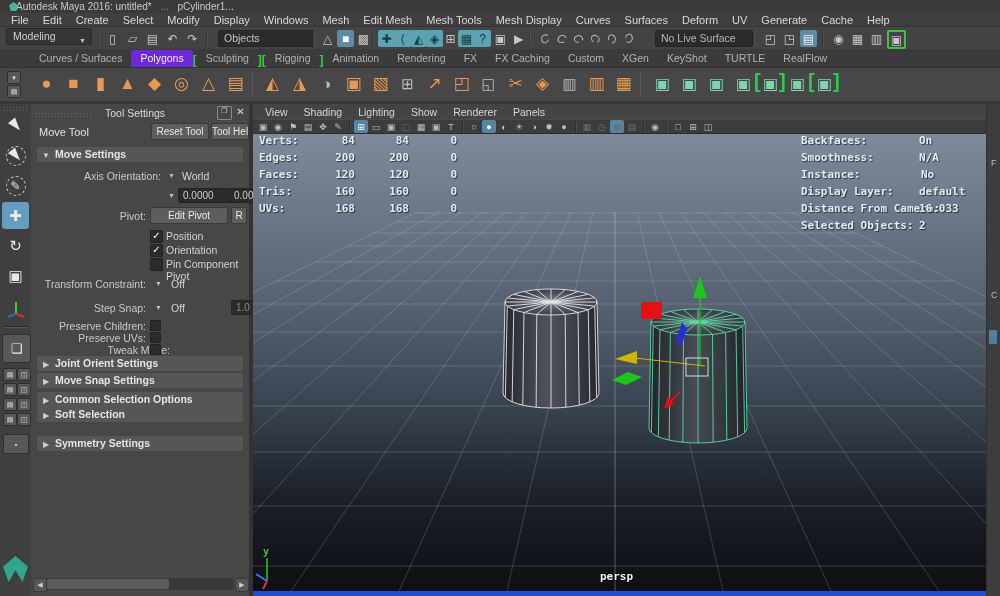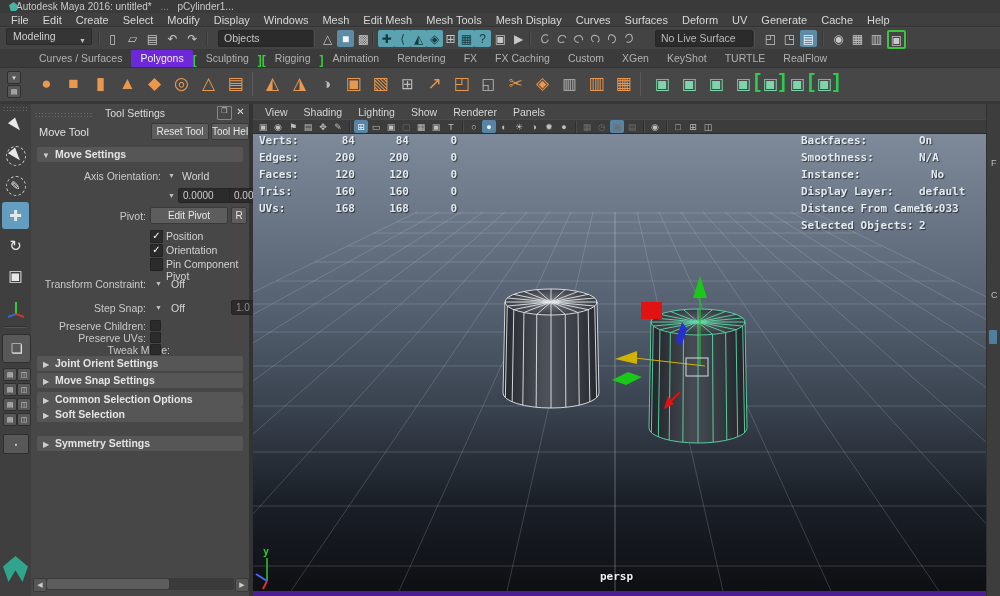--- a/index.html
+++ b/index.html
@@ -47,21 +47,21 @@
   #toolsettings{left:31px;top:104px;width:218px;height:492px;background:#474747;border-right:4px solid #333;box-sizing:content-box;}
   .ts-label{position:absolute;color:#c9c9c9;font-size:10.5px;text-align:right;}
   .ts-btn{position:absolute;background:#5d5d5d;border:1px solid #393939;border-radius:2px;color:#e8e8e8;font-size:10px;text-align:center;cursor:default;overflow:hidden;white-space:nowrap;}
   .ts-field{position:absolute;background:#2b2b2b;border:1px solid #242424;border-radius:2px;color:#cfcfcf;font-size:10px;padding:0 4px;line-height:13px;overflow:hidden;white-space:nowrap;}
   .ts-sec{position:absolute;left:6px;width:206px;height:15px;background:#565656;border-radius:2px;color:#e4e4e4;font-weight:bold;font-size:10.5px;line-height:15px;cursor:default;}
   .ts-sec .tri{display:inline-block;width:18px;text-align:center;font-size:8px;color:#cfcfcf;}
   .cb{position:absolute;width:11px;height:11px;background:#2b2b2b;border:1px solid #232323;border-radius:1px;color:#fff;font-size:10px;line-height:10px;text-align:center;cursor:default;}
   .ddl{position:absolute;color:#bfbfbf;font-size:7px;cursor:default;}
   .ts-val{position:absolute;color:#d6d6d6;font-size:10.5px;}
   
-  #viewport{left:253px;top:104px;width:733px;height:492px;background:#4c1d95;}
+  #viewport{left:253px;top:104px;width:733px;height:492px;background:#1d4ed8;}
   #vp-menus{position:absolute;left:0;top:0;width:733px;height:15px;background:#444;display:flex;align-items:center;padding-left:4px;box-sizing:border-box;}
   .vp-menu{padding:0 8px;color:#d6d6d6;font-size:10.5px;cursor:default;}
   #vp-toolbar{position:absolute;left:0;top:15px;width:733px;height:15px;background:#3c3c3c;border-top:1px solid #4a4a4a;border-bottom:1px solid #2c2c2c;display:flex;align-items:center;padding-left:3px;box-sizing:border-box;}
   .vt{width:14px;height:13px;margin-right:1px;display:flex;align-items:center;justify-content:center;font-size:9px;color:#bfbfbf;border-radius:2px;cursor:default;}
   .vt.on{background:#5685a5;color:#f0f6fa;}
   .vt.dim{color:#6e6e6e;}
   .vt-div{width:1px;height:12px;background:#2e2e2e;border-right:1px solid #4c4c4c;margin:0 3px;}
   #view3d{position:absolute;left:0;top:30px;width:733px;height:457px;cursor:crosshair;
     background:linear-gradient(180deg,#7e8a99 0%,#6b7787 18%,#556171 38%,#39424f 60%,#1b2028 80%,#0d0f13 100%);}
   .hud{position:absolute;font-family:"DejaVu Sans Mono","Liberation Mono",monospace;font-weight:bold;font-size:11px;color:#e3eaf1;text-shadow:1px 1px 1px rgba(0,0,0,.6);}
@@ -565,21 +565,21 @@
           <div class="hudr-row">
             <span style="left: 0px;">Backfaces:</span>
             <span style="left: 118px;">On</span>
           </div>
           <div class="hudr-row">
             <span style="left: 0px;">Smoothness:</span>
             <span style="left: 118px;">N/A</span>
           </div>
           <div class="hudr-row">
             <span style="left: 0px;">Instance:</span>
-            <span style="left: 130px;">No</span>
+            <span style="left: 120px;">No</span>
           </div>
           <div class="hudr-row">
             <span style="left: 0px;">Display Layer:</span>
             <span style="left: 118px;">default</span>
           </div>
           <div class="hudr-row">
             <span style="left: 0px;">Distance From Camera:</span>
             <span style="left: 118px;">16.033</span>
           </div>
           <div class="hudr-row">

